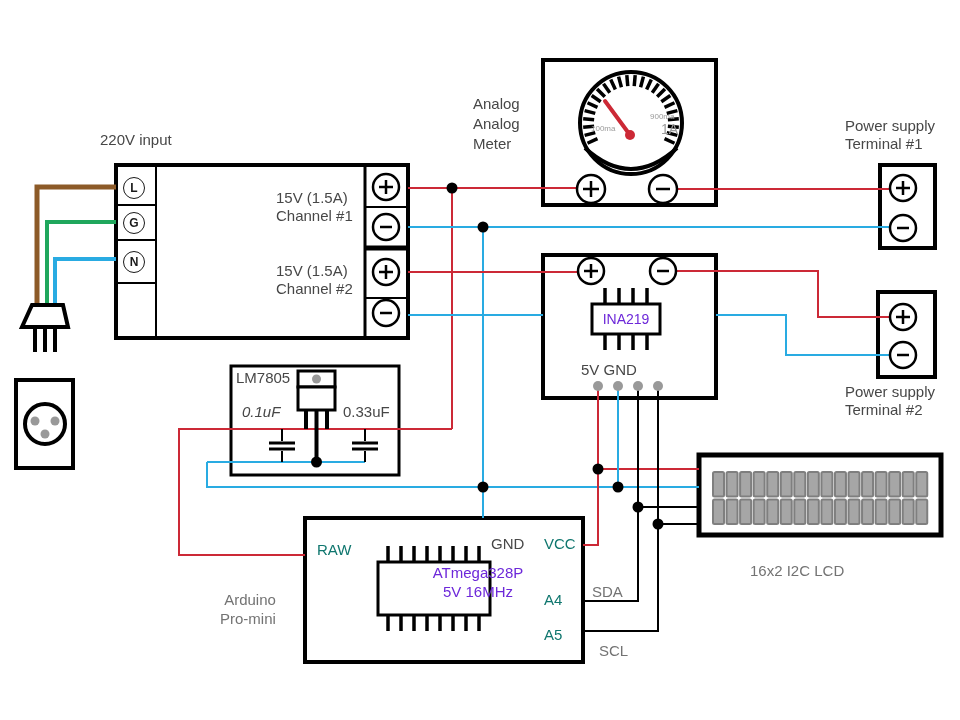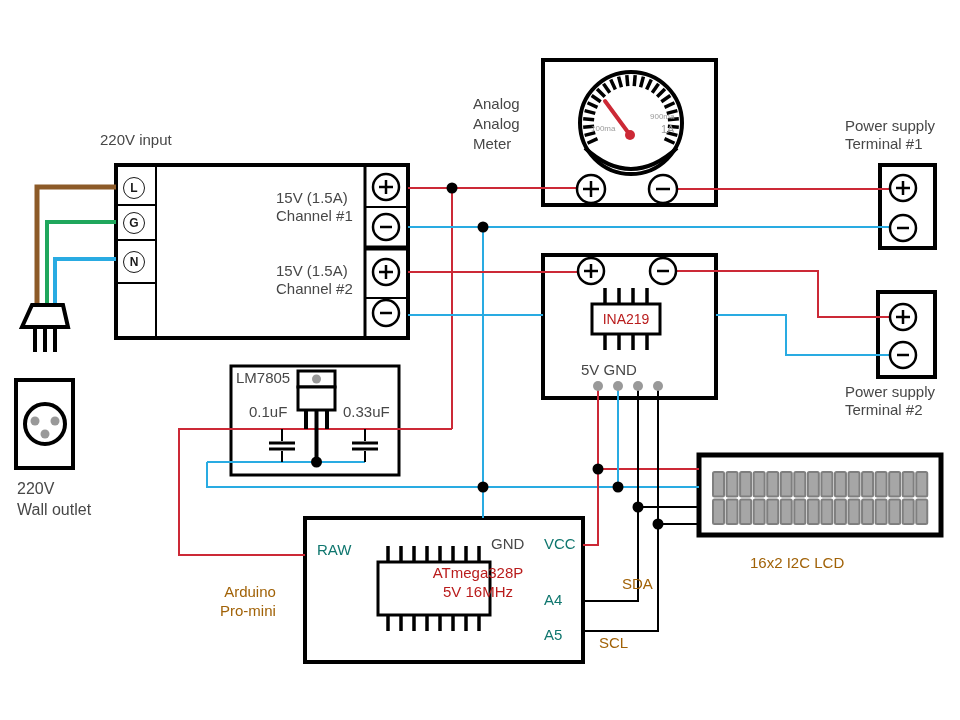--- a/index.html
+++ b/index.html
@@ -20,26 +20,26 @@
   .w-green{stroke:var(--green);stroke-width:4;fill:none;}
   .w-bluemains{stroke:var(--blue);stroke-width:4;fill:none;}
   .pin{stroke:#000;stroke-width:3.5;}
   .sign{stroke:#000;stroke-width:2.5;stroke-linecap:butt;}
   .tcirc{fill:#fff;stroke:#000;stroke-width:2.5;}
   .jdot{fill:#000;}
   .gdot{fill:#999;}
   .lbl{position:absolute;color:#474747;font-size:15px;line-height:19px;white-space:nowrap;}
   .bold{font-weight:bold;color:#000;}
   .gray{color:#0f766e;}
-  .mgray{color:#a16207;}
+  .mgray{color:#737373;margin-top:8px;}
   .tiny{font-size:8px;color:#9a9a9a;line-height:9px;}
   .lgn{position:absolute;width:22px;height:22px;border:1.5px solid #1a1a1a;border-radius:50%;
        display:flex;align-items:center;justify-content:center;font-size:12px;font-weight:bold;color:#1a1a1a;box-sizing:border-box;}
   .chiplbl{position:absolute;display:flex;flex-direction:column;align-items:center;justify-content:center;
-       color:#b91c1c;font-size:15px;line-height:19px;text-align:center;}
+       color:#6d28d9;font-size:15px;line-height:19px;text-align:center;}
 </style>
 </head>
 <body>
 
 <div id="stage">
 
 <svg id="wires-svg" width="960" height="720" viewBox="0 0 960 720">
 
   <g>
     <rect x="116" y="165" width="292" height="173" class="box b4"></rect>
@@ -295,56 +295,52 @@
   <div>Channel #2</div>
 </div>
 
 <div class="lbl" style="left:473px;top:94px;line-height:20px;">
   <div>Analog</div>
   <div>Analog</div>
   <div>Meter</div>
 </div>
 <div class="lbl tiny" style="left:591px;top:124px;">100ma</div>
 <div class="lbl tiny" style="left:650px;top:112px;">900ma</div>
-<div class="lbl tiny" style="left:661px;top:125px;font-size:11px;">1A</div>
+<div class="lbl tiny" style="left:661px;top:125px;font-size:14px;">1A</div>
 
 <div class="lbl" style="left:845px;top:117px;line-height:18px;">
   <div>Power supply</div>
   <div>Terminal #1</div>
 </div>
 <div class="lbl" style="left:845px;top:383px;line-height:18px;">
   <div>Power supply</div>
   <div>Terminal #2</div>
 </div>
 
 <div class="chiplbl" style="left:592px;top:304px;width:68px;height:30px;font-size:14px;">INA219</div>
 <div class="lbl" style="left:581px;top:360px;">5V GND</div>
 
 <div class="lbl" style="left:236px;top:368px;">LM7805</div>
-<div class="lbl" style="left:249px;top:402px;">0.1uF</div>
+<div class="lbl" style="left:242px;top:402px;font-style:italic;">0.1uF</div>
 <div class="lbl" style="left:343px;top:402px;">0.33uF</div>
 
 <div class="lbl" style="left:491px;top:493px;margin-top:41px;">GND</div>
 
 <div class="lbl gray" style="left:317px;top:540px;">RAW</div>
 <div class="lbl gray" style="left:544px;top:534px;">VCC</div>
 <div class="lbl gray" style="left:544px;top:590px;">A4</div>
 <div class="lbl gray" style="left:544px;top:625px;">A5</div>
-<div class="lbl mgray" style="left:622px;top:574px;">SDA</div>
+<div class="lbl mgray" style="left:592px;top:574px;">SDA</div>
 <div class="lbl mgray" style="left:599px;top:633px;">SCL</div>
 
 <div class="chiplbl" style="left:378px;top:562px;width:112px;height:39px;margin-left:44px;">
   <div>ATmega328P</div>
   <div>5V 16MHz</div>
 </div>
 <div class="lbl mgray" style="left:220px;top:582px;line-height:19px;text-align:right;">
   <div>Arduino</div>
   <div>Pro-mini</div>
 </div>
 
 <div class="lbl mgray" style="left:750px;top:553px;">16x2 I2C LCD</div>
 
-<div class="lbl" style="left:17px;top:478px;font-size:16px;line-height:21px;">
-  <div>220V</div>
-  <div>Wall outlet</div>
-</div>
 
 </div>
 
 </body></html>

